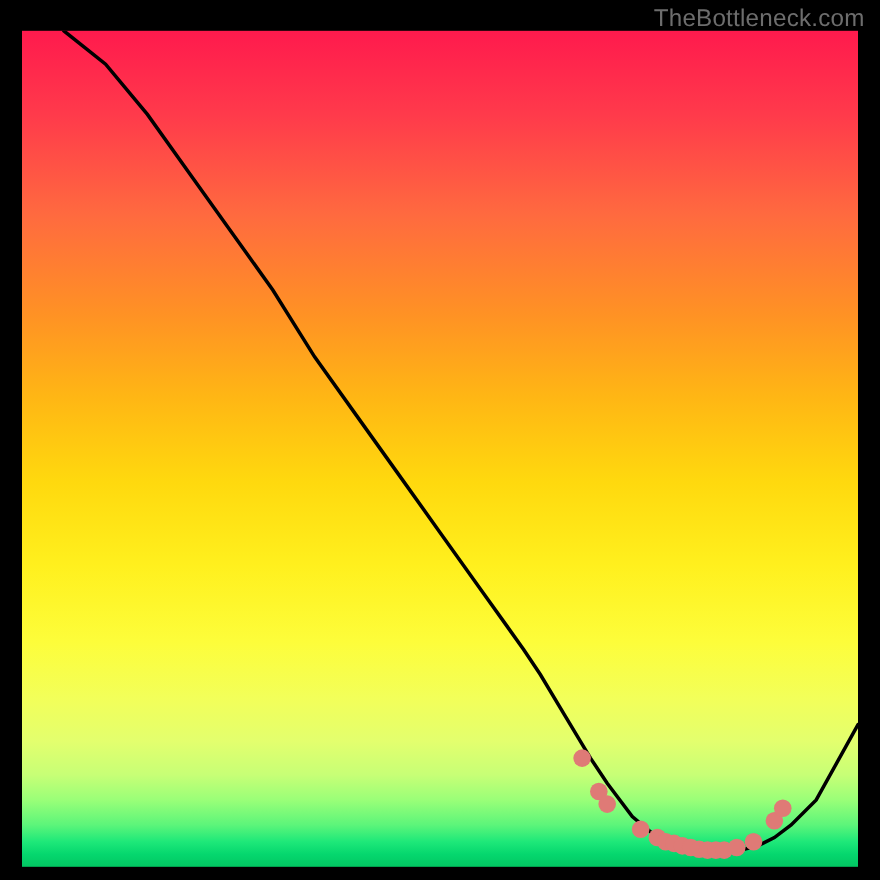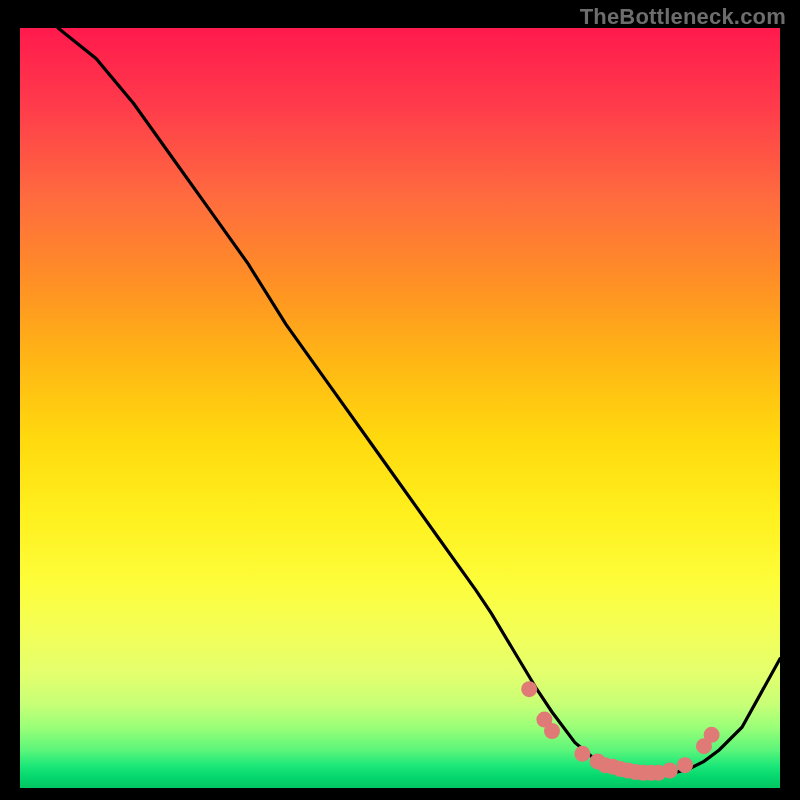--- a/index.html
+++ b/index.html
@@ -45,21 +45,21 @@
       #02c662 100%
     );
   }
   .attribution {
     position: absolute;
     top: 4px;
     right: 14px;
     color: #6d6d6d;
     font-size: 22px;
     letter-spacing: 0.2px;
-    font-weight: 700;
+    font-weight: 400;
   }
   svg.curve {
     position: absolute;
     left: 0;
     top: 0;
     width: 760px;
     height: 760px;
   }
 </style>
 </head>

